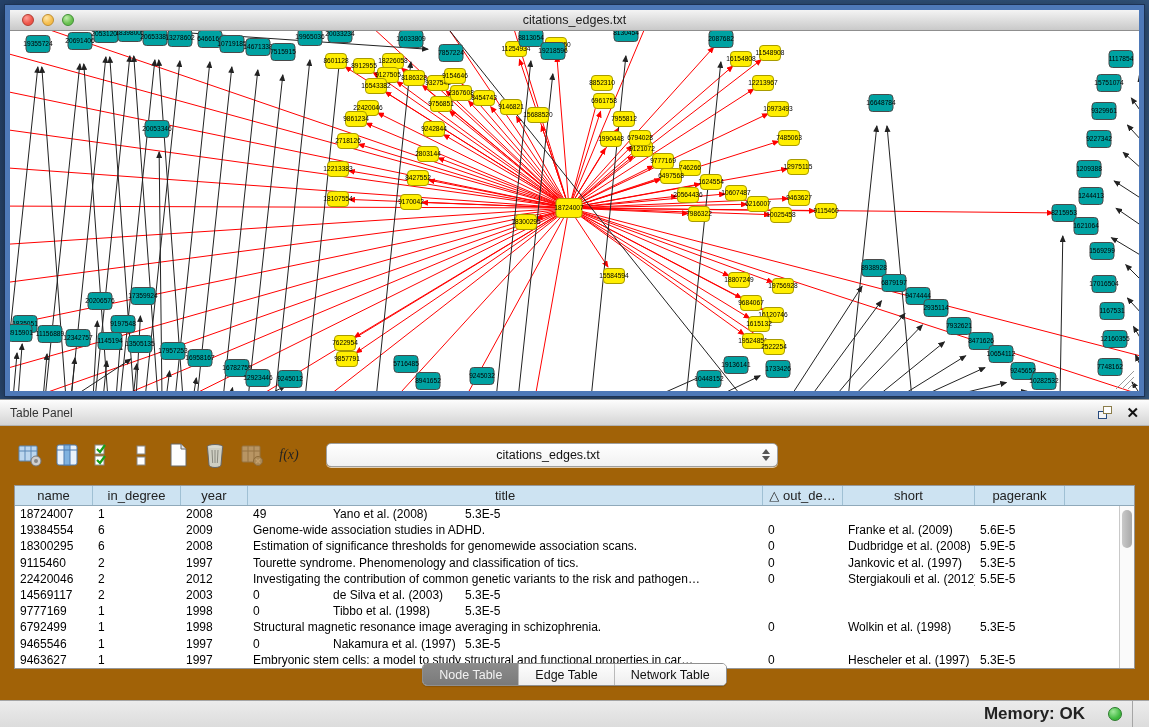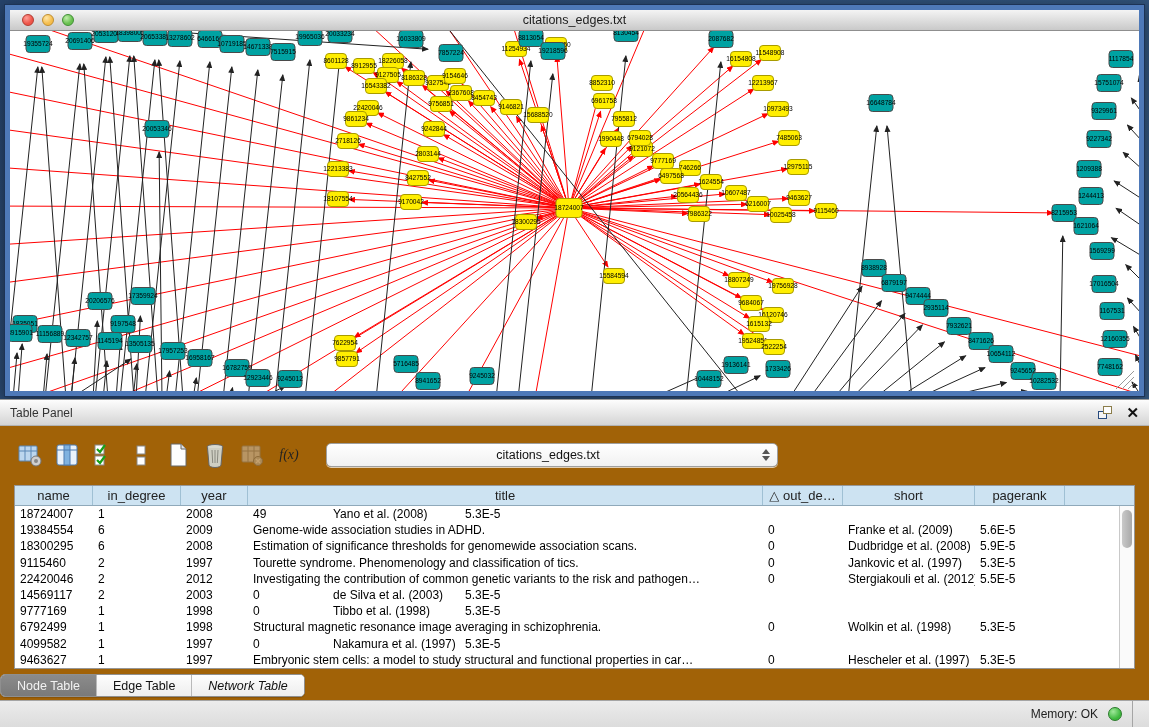--- a/index.html
+++ b/index.html
@@ -56,33 +56,33 @@
   .tbody { position:relative; }
   .tr { display:flex; height:16.2px; background:#fff; cursor:default; }
   .td { font-size:12px; color:#000; padding:0 0 0 5px; display:flex; align-items:center;
     white-space:nowrap; overflow:hidden; }
   .c0{width:78px}.c1{width:88px}.c2{width:67px}.c3{width:515px}.c4{width:80px}.c5{width:132px}.c6{width:90px}
   .vscroll { position:absolute; right:0; top:20px; width:15px; height:163px;
     background:#fafafa; border-left:1px solid #c9c9c9; }
   .vthumb { position:absolute; left:2px; top:4px; width:10px; height:38px;
     background:linear-gradient(90deg,#c9c9c9,#a9a9a9); border-radius:6px; cursor:pointer; }
 
-  .tabs-row { position:absolute; left:0; top:274px; width:100%; display:flex; }
+  .tabs-row { position:absolute; left:0; top:263px; width:100%; display:flex; justify-content:center; }
   .seg { display:flex; border:1px solid #8f8f8f; border-radius:5px; overflow:hidden;
     background:#fbfbfb; box-shadow:0 1px 1px rgba(0,0,0,.15); }
   .seg-btn { height:21px; padding:0 16px; font-size:12.5px; display:flex; align-items:center;
     color:#111; cursor:pointer; border-right:1px solid #b9b9b9; background:linear-gradient(#fdfdfd,#eee); }
-  .seg-btn:last-child { border-right:none;font-style:italic; }
+  .seg-btn:last-child { border-right:none; }
   .seg-btn.sel { background:linear-gradient(#8b8b8b,#7a7a7a); color:#f2f2f2; }
 
   
   .status-bar { position:absolute; left:0; top:700px; width:1149px; height:27px;
     background:linear-gradient(#ececec,#dcdcdc); border-top:1px solid #a5a5a5;
     display:flex; align-items:center; justify-content:flex-end; }
-  .mem-label { font-size:12px; color:#222; margin-right:10px; }
+  .mem-label { font-size:17px; color:#222; margin-right:23px;font-weight:bold; }
   .mem-dot { width:14px; height:14px; border-radius:50%;
     background:radial-gradient(circle at 35% 30%,#9fe89a,#3db83d 65%); border:1px solid #2a7a2a; margin-right:10px; }
   .status-sep { width:1px; height:27px; background:#a5a5a5; margin-right:16px; }
 </style>
 </head>
 <body>
 
 <div class="graph-region">
   <div class="net-window">
     <div class="titlebar">
@@ -657,21 +657,21 @@
         <div class="tr">
           <div class="td c0">6792499</div>
           <div class="td c1">1</div>
           <div class="td c2">1998</div>
           <div class="td c3">Structural magnetic resonance image averaging in schizophrenia.</div>
           <div class="td c4">0</div>
           <div class="td c5">Wolkin et al. (1998)</div>
           <div class="td c6">5.3E-5</div>
         </div>
         <div class="tr">
-          <div class="td c0">4099582</div>
+          <div class="td c0">9465546</div>
           <div class="td c1">1</div>
           <div class="td c2">1997</div>
           <div class="td c4">0</div>
           <div class="td c5">Nakamura et al. (1997)</div>
           <div class="td c6">5.3E-5</div>
         </div>
         <div class="tr">
           <div class="td c0">9463627</div>
           <div class="td c1">1</div>
           <div class="td c2">1997</div>

